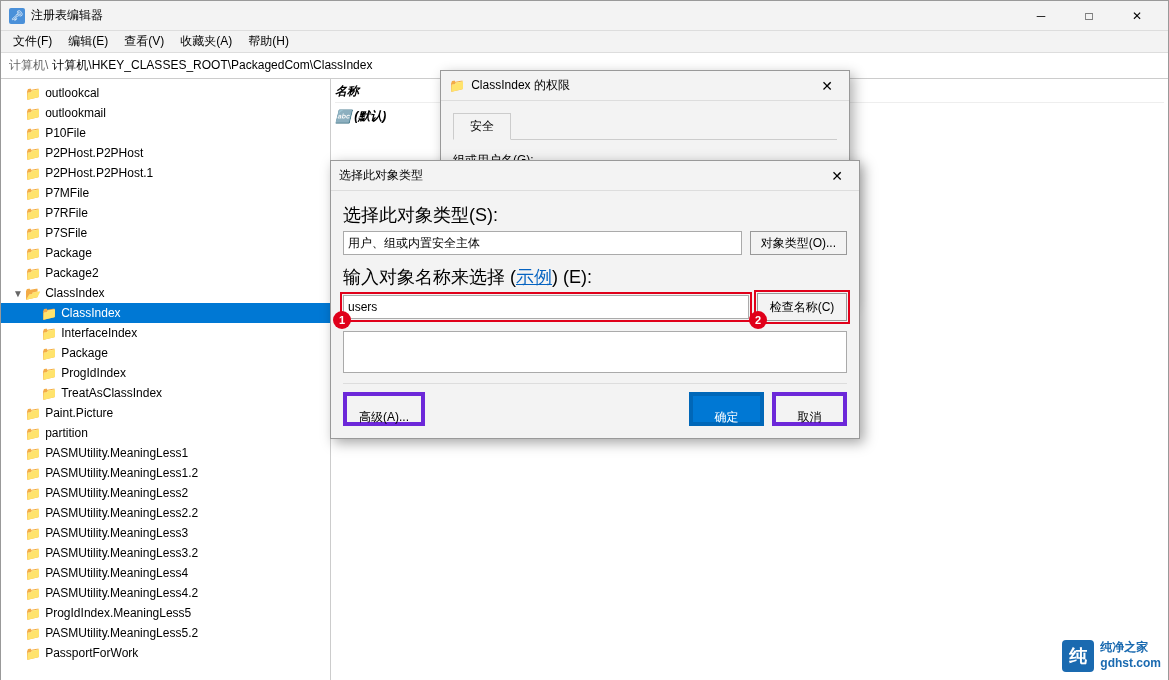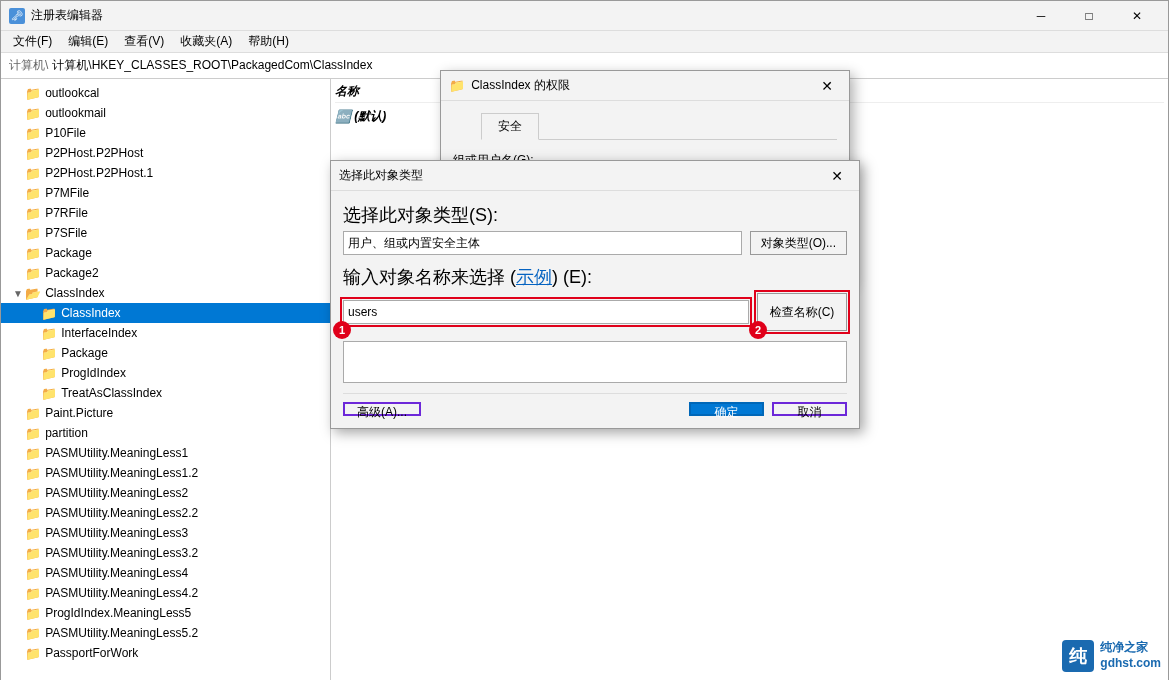--- a/index.html
+++ b/index.html
@@ -187,21 +187,20 @@
     }
 
     .dialog-body {
       padding: 12px;
     }
 
     .dialog-tab-bar {
       display: flex;
       border-bottom: 1px solid #ccc;
       margin-bottom: 12px;
-      margin-left: 28px;
     }
 
     .dialog-tab {
       padding: 4px 16px;
       cursor: pointer;
       font-size: 12px;
       border: 1px solid transparent;
       border-bottom: none;
       margin-bottom: -1px;
     }
@@ -243,25 +242,25 @@
       justify-content: flex-end;
       gap: 8px;
       margin-top: 12px;
       padding-top: 8px;
       border-top: 1px solid #ddd;
     }
 
     .dialog-btn {
       min-width: 75px;
       height: 14px;
-      border: 2px solid #6d28d9;
+      border: 4px solid #6d28d9;
       background: #f3f3f3;
       cursor: pointer;
       font-size: 12px;
-      padding: 0 12px;
+      padding: 13px 12px;
     }
     .dialog-btn.primary {
       background: #0078d4;
       color: white;
       border-color: #0067b8;
     }
 
     
     .dialog-select-user {
       position: absolute;
@@ -658,21 +657,21 @@
         <span>(E):</span>
       </div>
 
       <div class="form-input-row" style="position:relative;">
         <input type="text" class="form-input red-border" value="users" style="outline: rgb(224, 0, 26) solid 2px; outline-offset: 1px;">
 
         <div class="badge" style="position:absolute; left:-10px; bottom:-8px;">
           <span>1</span>
         </div>
         <div style="position:relative; display:inline-block;">
-          <button class="form-btn red-border" style="outline: 2px solid #e0001a; outline-offset: 1px; min-width: 90px; height: 38px;">检查名称(C)</button>
+          <button class="form-btn red-border" style="outline: 2px solid #e0001a; outline-offset: 1px; min-width: 90px; height: 28px;">检查名称(C)</button>
           
           <div class="badge" style="position:absolute; left:-8px; bottom:-8px;">
             <span>2</span>
           </div>
         </div>
       </div>
     </div>
 
     <div class="form-row" style="margin-top:8px;">
       <div class="object-input-area" style="min-height:42px;"></div>

